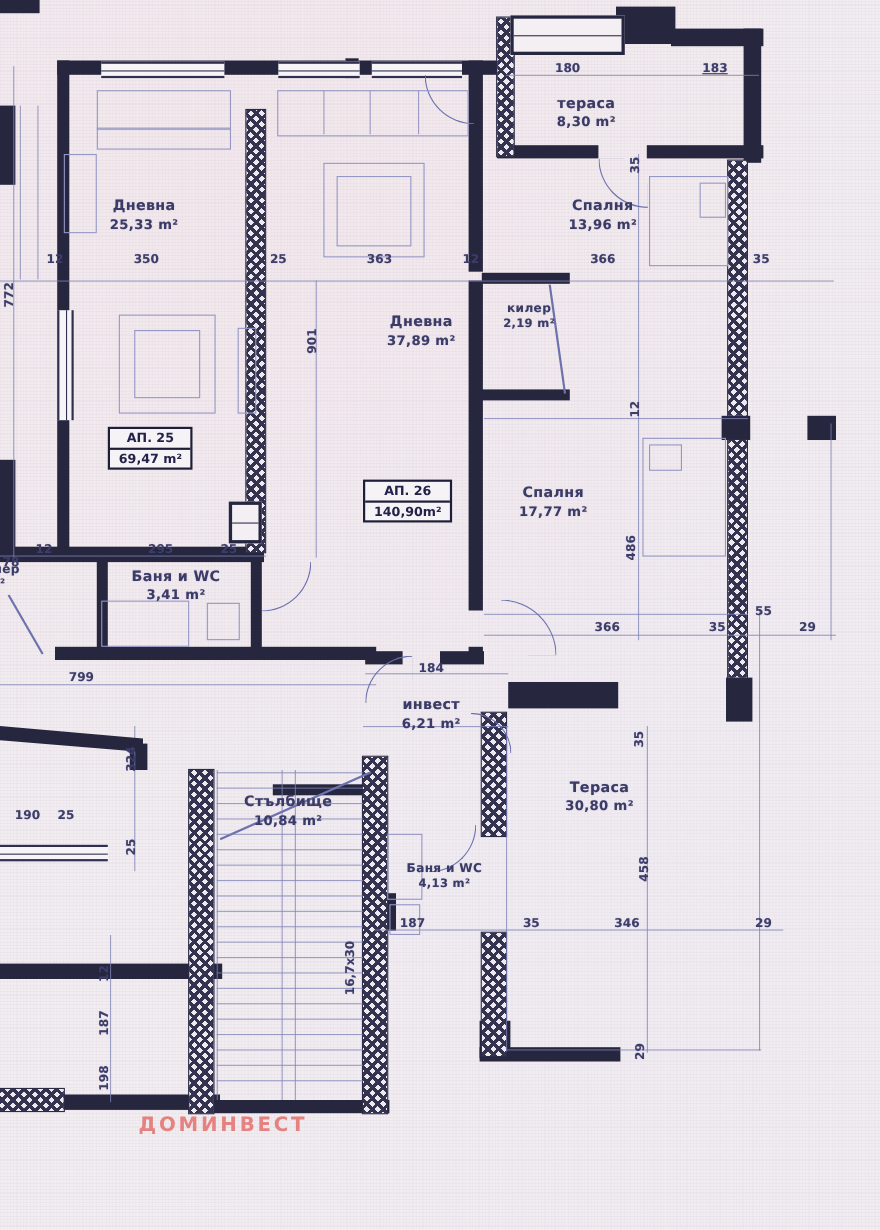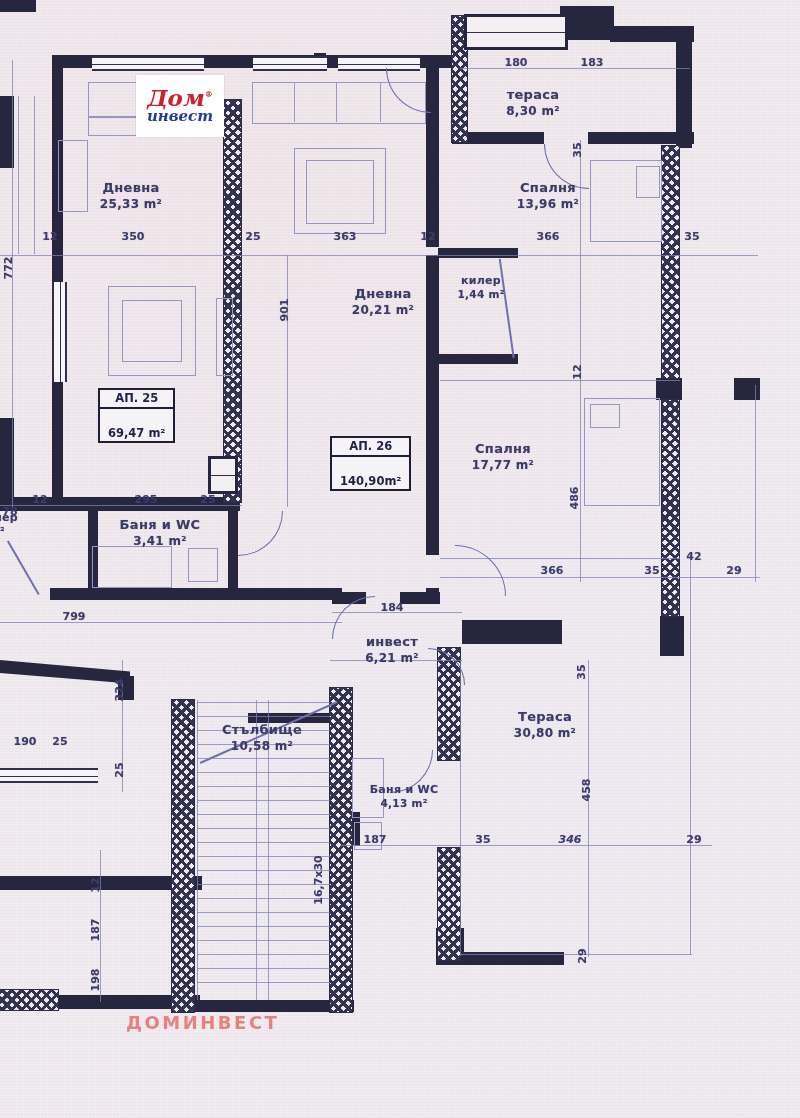--- a/index.html
+++ b/index.html
@@ -39,21 +39,21 @@
   .room .nm{font-size:13px;}
   .room .ar{font-size:12px;}
   .room.sm .nm{font-size:11px;}
   .room.sm .ar{font-size:10.5px;}
   .dim{position:absolute;transform:translate(-50%,-50%);color:#3d3d6a;font-size:11px;
        font-weight:bold;white-space:nowrap;text-shadow:0 0 1px rgba(60,60,110,.3);}
   .dim.rot{transform:translate(-50%,-50%) rotate(-90deg);}
   .apt{position:absolute;border:2.5px solid #1e1e38;background:#f6f3f6;text-align:center;
        color:#23234a;font-size:11.5px;font-weight:bold;line-height:1;}
   .apt .id{border-bottom:2.5px solid #1e1e38;padding:3px 8px 2px;}
-  .apt .ar{padding:3px 8px 2px;margin-top:16px;}
+  .apt .ar{padding:3px 8px 2px;}
   #logo{position:absolute;left:136px;top:75px;width:88px;height:62px;background:#ffffff;
         display:flex;flex-direction:column;align-items:center;justify-content:center;
         box-shadow:0 0 2px rgba(0,0,0,.15);}
   #logo .dom{font-family:"DejaVu Serif",serif;font-style:italic;font-weight:bold;
              color:#cc2229;font-size:23px;line-height:.9;}
   #logo .dom sup{font-size:8px;color:#cc2229;}
   #logo .invest{font-family:"DejaVu Serif",serif;font-style:italic;font-weight:bold;
              color:#1f3d99;font-size:15px;line-height:1;}
   #watermark{position:absolute;left:126px;top:1012px;color:#e4716e;font-size:18px;
              font-weight:bold;letter-spacing:2.5px;opacity:.85;}
@@ -190,53 +190,53 @@
       <div class="ln" style="left: 197px; top: 954px; width: 133px; height: 1px;"></div>
       <div class="ln" style="left: 197px; top: 968px; width: 133px; height: 1px;"></div>
       <div class="ln" style="left: 197px; top: 982px; width: 133px; height: 1px;"></div>
       <div class="w" style="left: 0px; top: 660px; width: 130px; height: 38px; clip-path: polygon(0px 0px, 100% 30%, 100% 62%, 0px 34%);"></div>
       <div class="room" style="left: 131px; top: 196px;">
         <div class="nm">Дневна</div>
         <div class="ar">25,33 m²</div>
       </div>
       <div class="room" style="left: 383px; top: 302px;">
         <div class="nm">Дневна</div>
-        <div class="ar">20,21 m²</div>
+        <div class="ar">37,89 m²</div>
       </div>
       <div class="room" style="left: 533px; top: 103px;">
         <div class="nm">тераса</div>
         <div class="ar">8,30 m²</div>
       </div>
       <div class="room" style="left: 548px; top: 196px;">
         <div class="nm">Спалня</div>
         <div class="ar">13,96 m²</div>
       </div>
       <div class="room sm" style="left: 481px; top: 288px;">
         <div class="nm">килер</div>
-        <div class="ar">1,44 m²</div>
+        <div class="ar">2,19 m²</div>
       </div>
       <div class="room" style="left: 503px; top: 457px;">
         <div class="nm">Спалня</div>
         <div class="ar">17,77 m²</div>
       </div>
       <div class="room" style="left: 160px; top: 533px;">
         <div class="nm">Баня и WC</div>
         <div class="ar">3,41 m²</div>
       </div>
       <div class="room sm" style="left: -2px; top: 525px;">
         <div class="nm">килер</div>
         <div class="ar">м²</div>
       </div>
       <div class="room" style="left: 392px; top: 650px;">
         <div class="nm">инвест</div>
         <div class="ar">6,21 m²</div>
       </div>
       <div class="room" style="left: 262px; top: 738px;">
         <div class="nm">Стълбище</div>
-        <div class="ar">10,58 m²</div>
+        <div class="ar">10,84 m²</div>
       </div>
       <div class="room sm" style="left: 404px; top: 797px;">
         <div class="nm">Баня и WC</div>
         <div class="ar">4,13 m²</div>
       </div>
       <div class="room" style="left: 545px; top: 725px;">
         <div class="nm">Тераса</div>
         <div class="ar">30,80 m²</div>
       </div>
       <div class="apt" style="left: 98px; top: 388px;">
@@ -248,52 +248,48 @@
         <div class="ar">140,90m²</div>
       </div>
       <div class="dim" style="left: 50px; top: 236px;">12</div>
       <div class="dim" style="left: 133px; top: 236px;">350</div>
       <div class="dim" style="left: 253px; top: 236px;">25</div>
       <div class="dim" style="left: 345px; top: 236px;">363</div>
       <div class="dim" style="left: 428px; top: 236px;">12</div>
       <div class="dim" style="left: 548px; top: 236px;">366</div>
       <div class="dim" style="left: 692px; top: 236px;">35</div>
       <div class="dim" style="left: 516px; top: 62px;">180</div>
-      <div class="dim" style="left: 592px; top: 62px;">183</div>
+      <div class="dim" style="left: 650px; top: 62px; text-decoration: underline;">183</div>
       <div class="dim" style="left: 10px; top: 499px; margin-top: 12px;">78</div>
       <div class="dim" style="left: 40px; top: 499px;">12</div>
       <div class="dim" style="left: 146px; top: 499px;">295</div>
       <div class="dim" style="left: 208px; top: 499px;">25</div>
       <div class="dim" style="left: 74px; top: 616px;">799</div>
       <div class="dim" style="left: 392px; top: 607px;">184</div>
       <div class="dim" style="left: 552px; top: 570px;">366</div>
       <div class="dim" style="left: 652px; top: 570px;">35</div>
-      <div class="dim" style="left: 694px; top: 556px;">42</div>
+      <div class="dim" style="left: 694px; top: 556px;">55</div>
       <div class="dim" style="left: 734px; top: 570px;">29</div>
       <div class="dim" style="left: 375px; top: 839px;">187</div>
       <div class="dim" style="left: 483px; top: 839px;">35</div>
-      <div class="dim" style="left: 570px; top: 839px; font-style: italic;">346</div>
+      <div class="dim" style="left: 570px; top: 839px;">346</div>
       <div class="dim" style="left: 694px; top: 839px;">29</div>
       <div class="dim" style="left: 25px; top: 741px;">190</div>
       <div class="dim" style="left: 60px; top: 741px;">25</div>
       <div class="dim rot" style="left: 8px; top: 268px;">772</div>
       <div class="dim rot" style="left: 284px; top: 310px;">901</div>
       <div class="dim rot" style="left: 577px; top: 150px;">35</div>
       <div class="dim rot" style="left: 577px; top: 372px;">12</div>
       <div class="dim rot" style="left: 574px; top: 498px;">486</div>
       <div class="dim rot" style="left: 581px; top: 672px;">35</div>
       <div class="dim rot" style="left: 586px; top: 790px;">458</div>
       <div class="dim rot" style="left: 119px; top: 690px;">324</div>
       <div class="dim rot" style="left: 119px; top: 770px;">25</div>
       <div class="dim rot" style="left: 95px; top: 885px;">12</div>
       <div class="dim rot" style="left: 95px; top: 930px;">187</div>
       <div class="dim rot" style="left: 95px; top: 980px;">198</div>
       <div class="dim rot" style="left: 582px; top: 956px;">29</div>
       <div class="dim rot" style="left: 318px; top: 880px;">16,7x30</div>
     </div>
 
-  <div id="logo">
-    <div class="dom"><span>Дом</span><sup>®</sup></div>
-    <div class="invest">инвест</div>
-  </div>
 
   <div id="watermark">ДОМИНВЕСТ</div>
 </div>
 
 </body></html>

